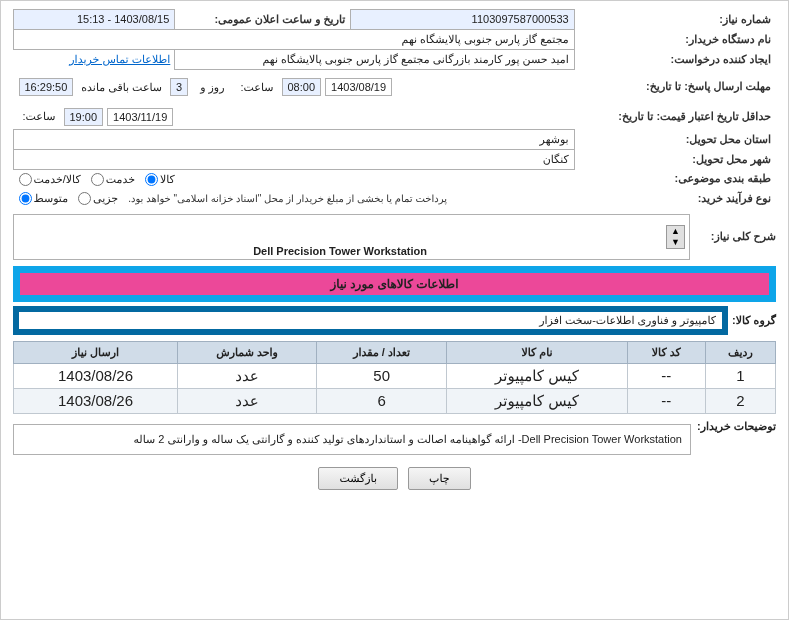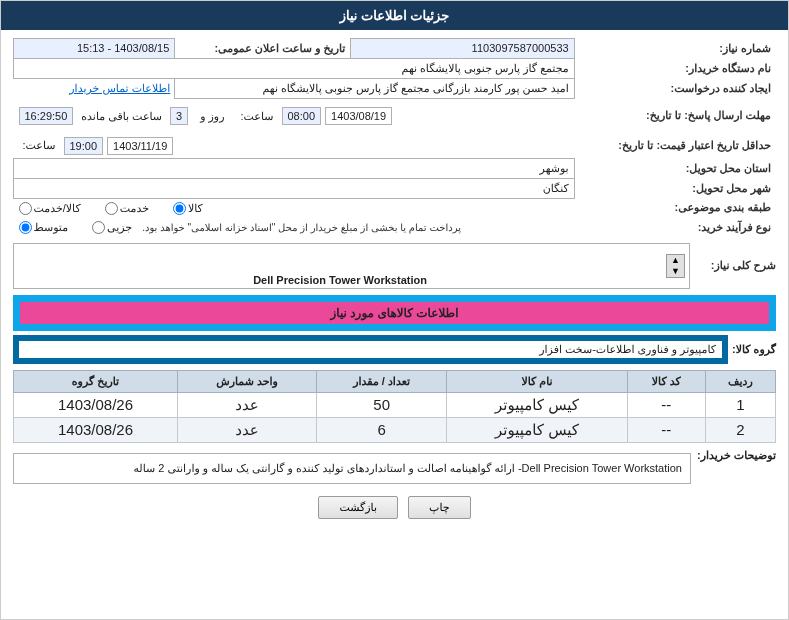--- a/index.html
+++ b/index.html
@@ -134,21 +134,21 @@
       white-space: nowrap;
     }
     .buyer-row {
       display: flex;
       align-items: flex-start;
       gap: 6px;
     }
     .radio-group {
       display: flex;
       align-items: flex-start;
-      gap: 24px;
+      gap: 10px;
       flex-direction: row-reverse;
     }
     .radio-item {
       display: flex;
       align-items: center;
       gap: 2px;
     }
     .buttons-row {
       display: flex;
       justify-content: center;
@@ -171,23 +171,20 @@
       display: flex;
       align-items: center;
       gap: 4px;
       flex-direction: row-reverse;
     }
   </style>
 </head>
 <body>
 
 <div class="page-container">
-  <div class="header-bar">
-    <span>جزئیات اطلاعات نیاز</span>
-  </div>
 
   <div class="main-content content-wrapper">
 
     <table class="info-table">
       <tbody>
           <tr>
         <td class="label-cell">شماره نیاز:</td>
         <td class="value-cell" style="background:#e8f0ff; width:180px;">1103097587000533</td>
         <td class="label-cell" style="width:140px;">تاریخ و ساعت اعلان عمومی:</td>
         <td class="value-cell-blue" style="width:130px;">1403/08/15 - 15:13</td>
@@ -294,21 +291,21 @@
     </div>
 
     <table class="items-table">
       <thead>
         <tr>
           <th>ردیف</th>
           <th>کد کالا</th>
           <th>نام کالا</th>
           <th>تعداد / مقدار</th>
           <th>واحد شمارش</th>
-          <th>تاریخ گروه</th>
+          <th>ارسال نیاز</th>
         </tr>
       </thead>
       <tbody id="items-tbody">
       <tr>
       <td>1</td>
       <td>--</td>
       <td>کیس کامپیوتر</td>
       <td>50</td>
       <td>عدد</td>
       <td>1403/08/26</td>

